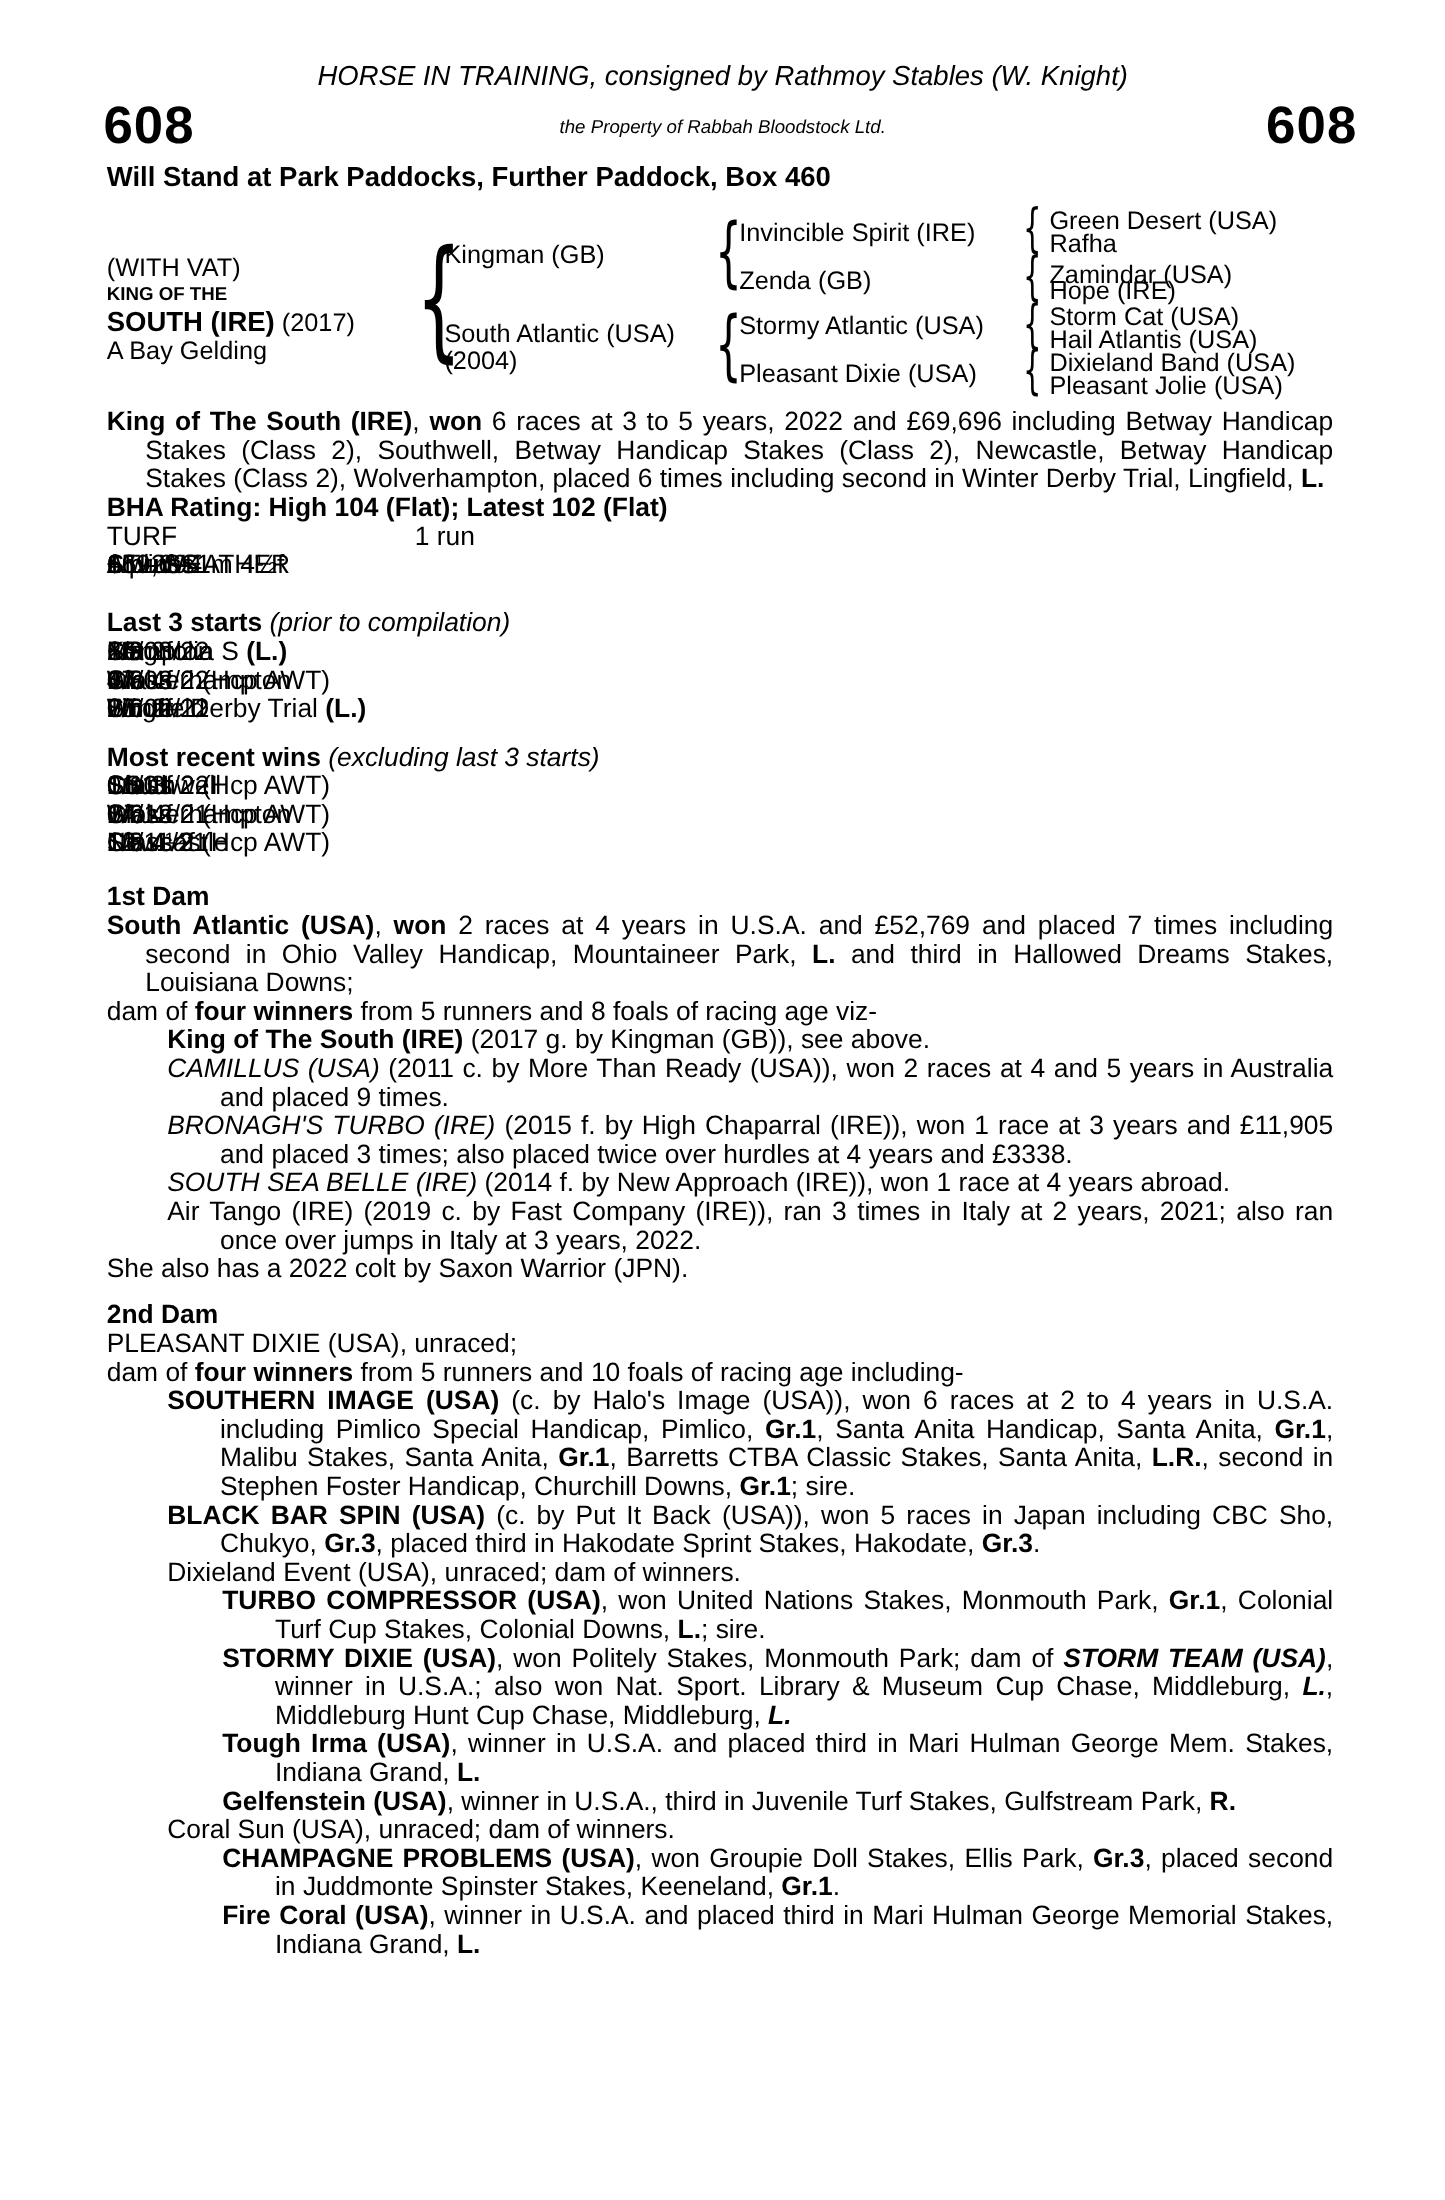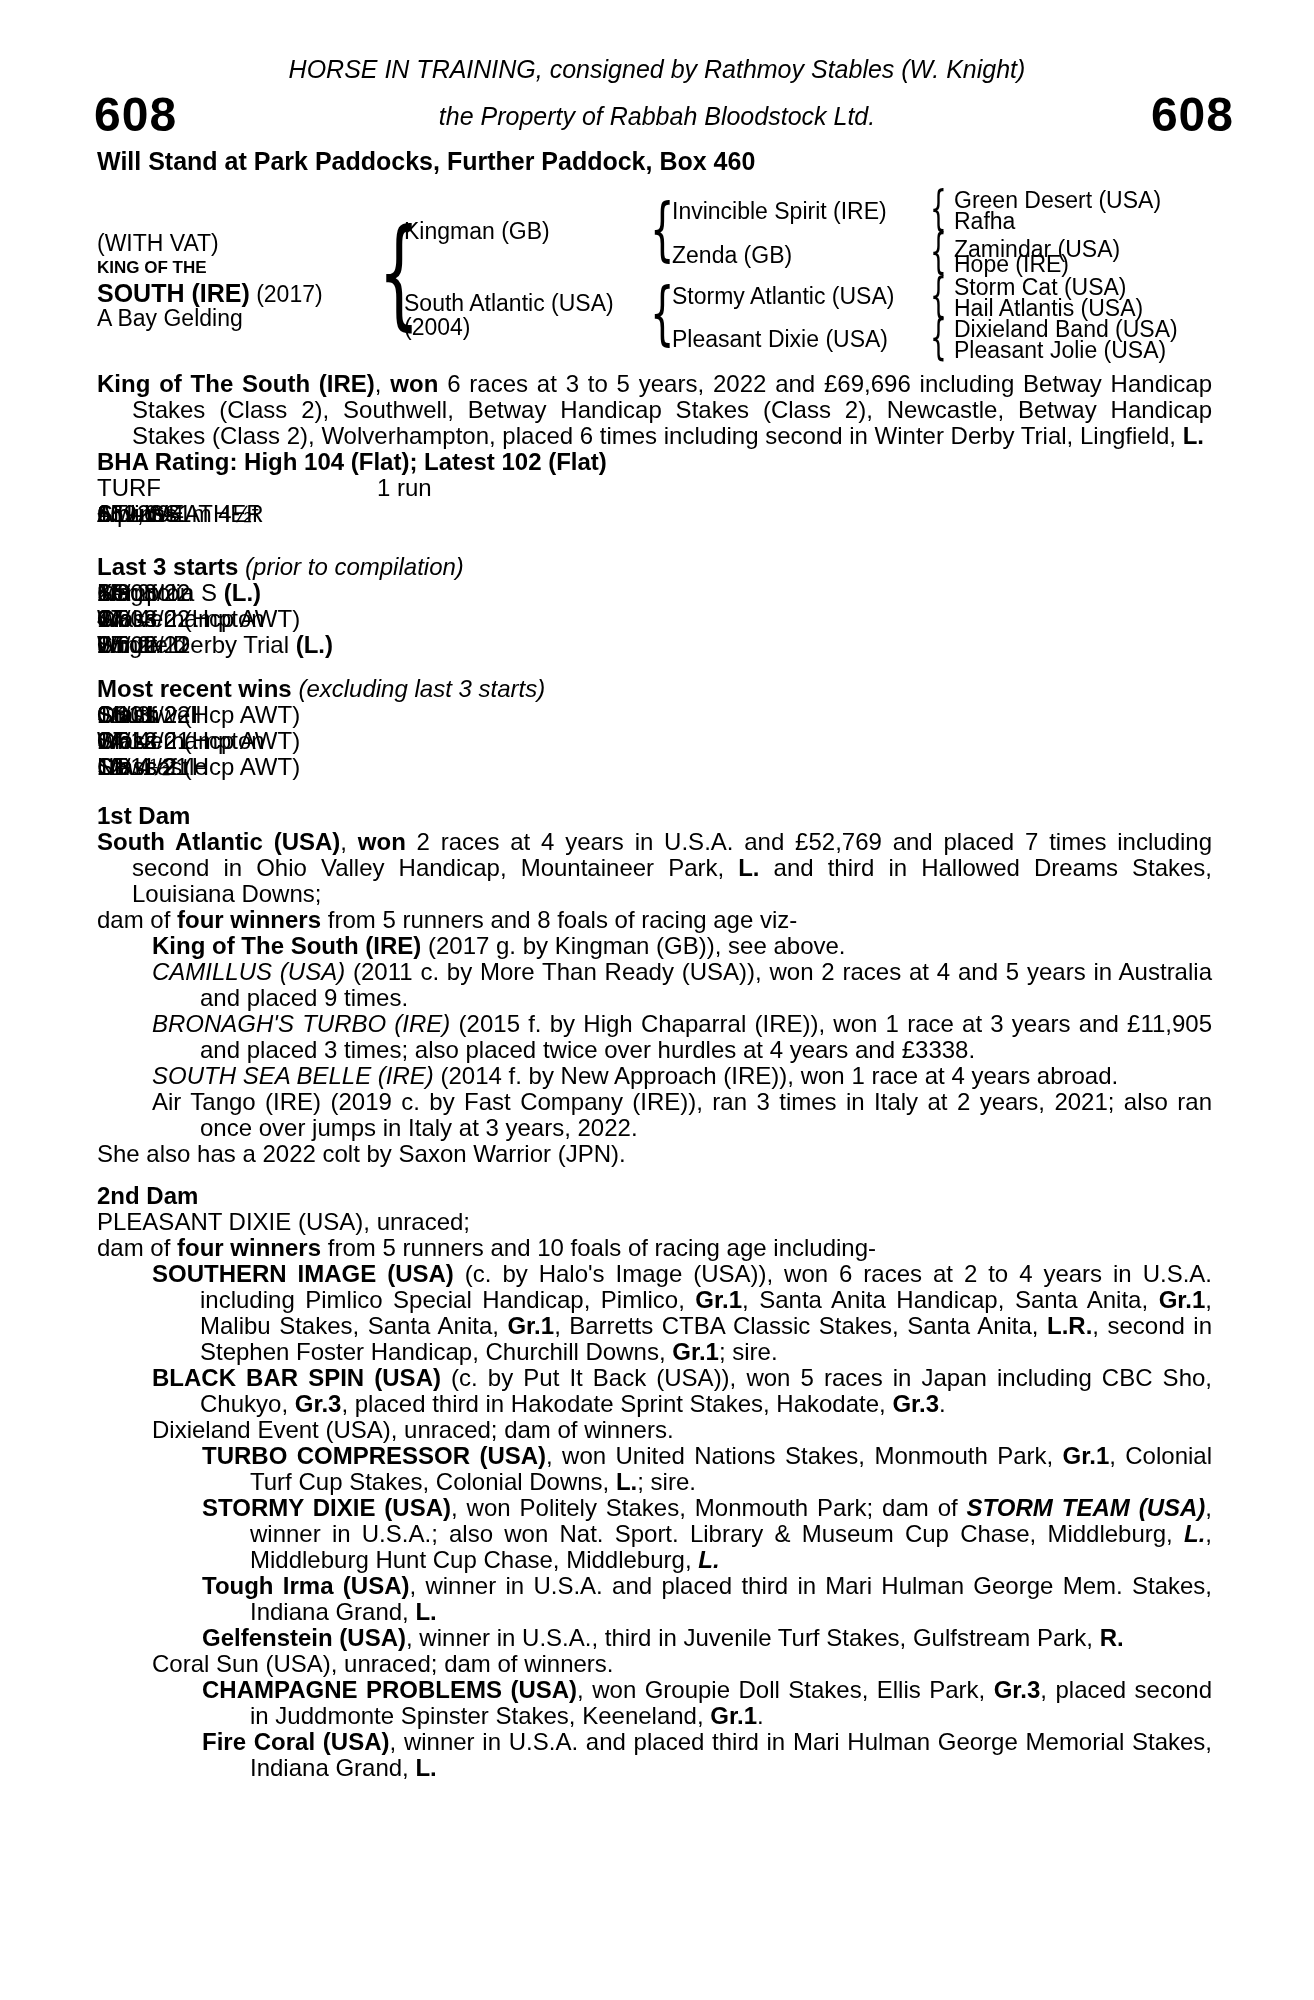--- a/index.html
+++ b/index.html
@@ -18,21 +18,21 @@
   .i{font-style:italic}
   .b.i,.bi{font-weight:700;font-style:italic}
   .justify{text-align:justify}
 
   
   .hline1{font-style:italic;font-size:25px;line-height:26px;text-align:center}
   .lot-row{position:relative;height:46px;margin-top:13px}
   .lot-num{position:absolute;top:-4px;font-weight:700;font-size:48px;line-height:48px;letter-spacing:1px}
   .lot-left{left:94px}
   .lot-right{right:80px}
-  .prop-line{position:absolute;left:0;right:0;top:8px;font-style:italic;font-size:25px;text-align:center}
+  .prop-line{position:absolute;left:0;right:0;top:8px;font-style:italic;font-size:17px;text-align:center}
   .stand-line{margin:6px 0 0 97px;font-weight:700;font-size:25px;line-height:28px}
 
   
   .content{width:1115px;margin-left:97px}
 
   
   .pedigree{position:relative;height:190px;margin-top:6px;font-size:23px;line-height:24px}
   .ped{position:absolute;white-space:nowrap}
   .brace{
     position:absolute;line-height:1;font-weight:400;color:#000;

